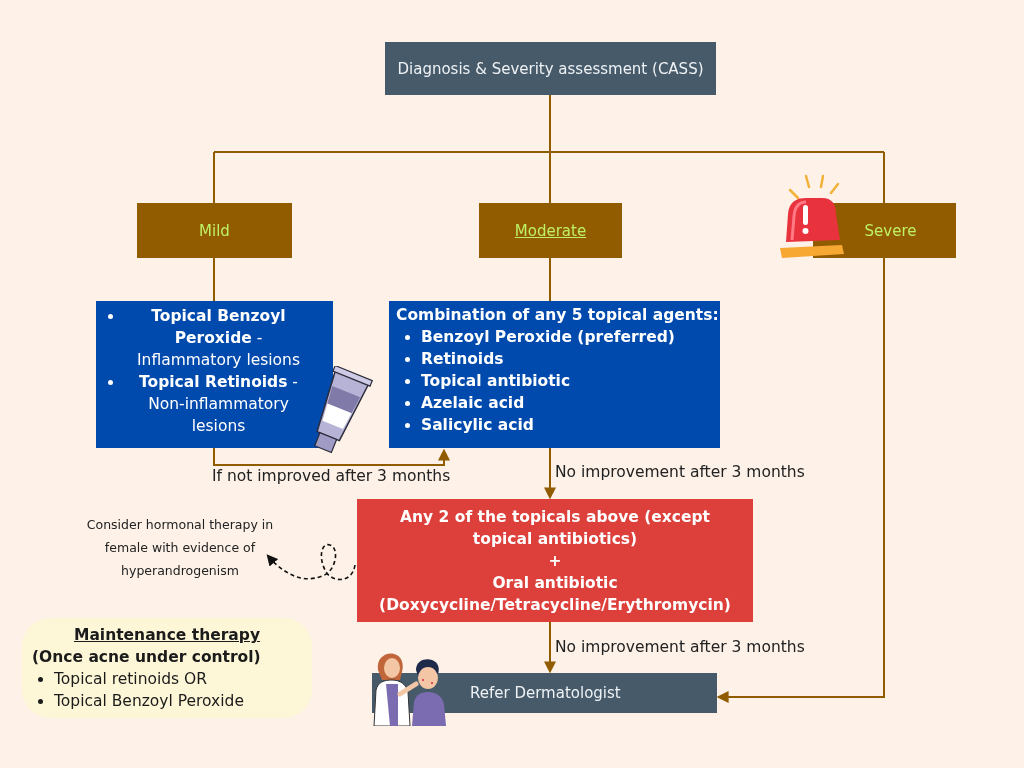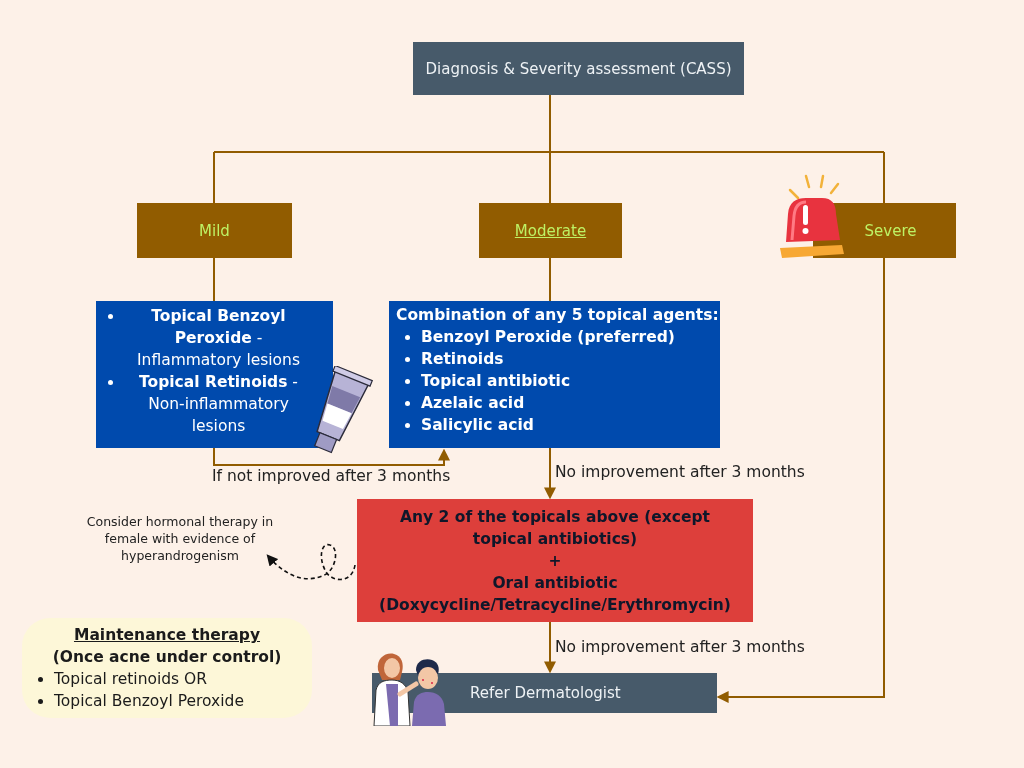--- a/index.html
+++ b/index.html
@@ -6,34 +6,34 @@
   body {
     width: 1024px; height: 768px; position: relative; overflow: hidden;
     background: #fdf1e8;
     font-family: "DejaVu Sans", sans-serif;
   }
   .abs { position: absolute; }
   .box { position: absolute; box-sizing: border-box; display: flex; align-items: center; justify-content: center; color: #fff; text-align: center; }
   .slate { background: #475a6a; font-size: 15px; color: #eef2f5; }
   .brown { background: #915c00; font-size: 15px; color: #bef264; }
   .blue { background: #004aad; color: #fff; }
-  .red { background: #dd3f3b; color: #0f172a; }
+  .red { background: #dd3f3b; color: #ffffff; }
   .blue-content { font-size: 15px; line-height: 22px; text-align: left; }
   .blue-content ul { margin: 0; padding: 0 0 0 28px; }
   .blue-content li { margin: 0; }
   .b { font-weight: bold; }
   .label { position: absolute; font-size: 15.5px; color: #222; white-space: nowrap; }
-  .note { position: absolute; font-size: 12.5px; color: #222; text-align: center; line-height: 17px; }
+  .note { position: absolute; font-size: 12.5px; color: #222; text-align: center; line-height: 23px; }
   .maint {
     position: absolute; left: 22px; top: 618px; width: 290px; height: 100px;
     background: #fdf7d8; border-radius: 28px; box-sizing: border-box;
     padding: 6px 10px 0 10px; font-size: 15.5px; color: #1b1b1b;
   }
   .maint .title { text-align: center; font-weight: bold; text-decoration: underline; line-height: 22px; }
-  .maint .subtitle { text-align: center; font-weight: bold; line-height: 22px; }
+  .maint .subtitle { text-align: left; font-weight: bold; line-height: 22px; }
   .maint ul { margin: 0; padding-left: 22px; line-height: 22px; }
   svg.lines { position: absolute; left: 0; top: 0; }
 </style>
 </head>
 <body>
 
 <svg class="lines" width="1024" height="768">
   <defs>
     <marker id="arrow" viewBox="0 0 10 10" refX="8" refY="5" markerWidth="6" markerHeight="6" orient="auto-start-reverse">
       <path d="M0,0 L10,5 L0,10 z" fill="#915c00"></path>
@@ -59,21 +59,21 @@
     <line x1="550" y1="448" x2="550" y2="497" marker-end="url(#arrow)"></line>
 
     <line x1="550" y1="622" x2="550" y2="671" marker-end="url(#arrow)"></line>
 
     <polyline points="884,258 884,697 719,697" marker-end="url(#arrow)"></polyline>
   </g>
 
   <path d="M355,565 C352,585 330,582 325,570 C318,556 322,542 330,545 C340,548 336,572 322,576 C300,585 280,570 268,556" stroke="#111" stroke-width="1.6" fill="none" stroke-dasharray="4,3" marker-end="url(#arrowblk)"></path>
 </svg>
 
-<div class="box slate" style="left:385px;top:42px;width:331px;height:53px;margin-left:28px;">
+<div class="box slate" style="left:385px;top:42px;width:331px;height:53px;">
   <span>Diagnosis &amp; Severity assessment (CASS)</span>
 </div>
 
 <div class="box brown" style="left:137px;top:203px;width:155px;height:55px;">
   <span>Mild</span>
 </div>
 <div class="box brown" style="left:479px;top:203px;width:143px;height:55px;text-decoration:underline;">
   <span>Moderate</span>
 </div>
 <div class="box brown" style="left:813px;top:203px;width:143px;height:55px;padding-left:0;">

